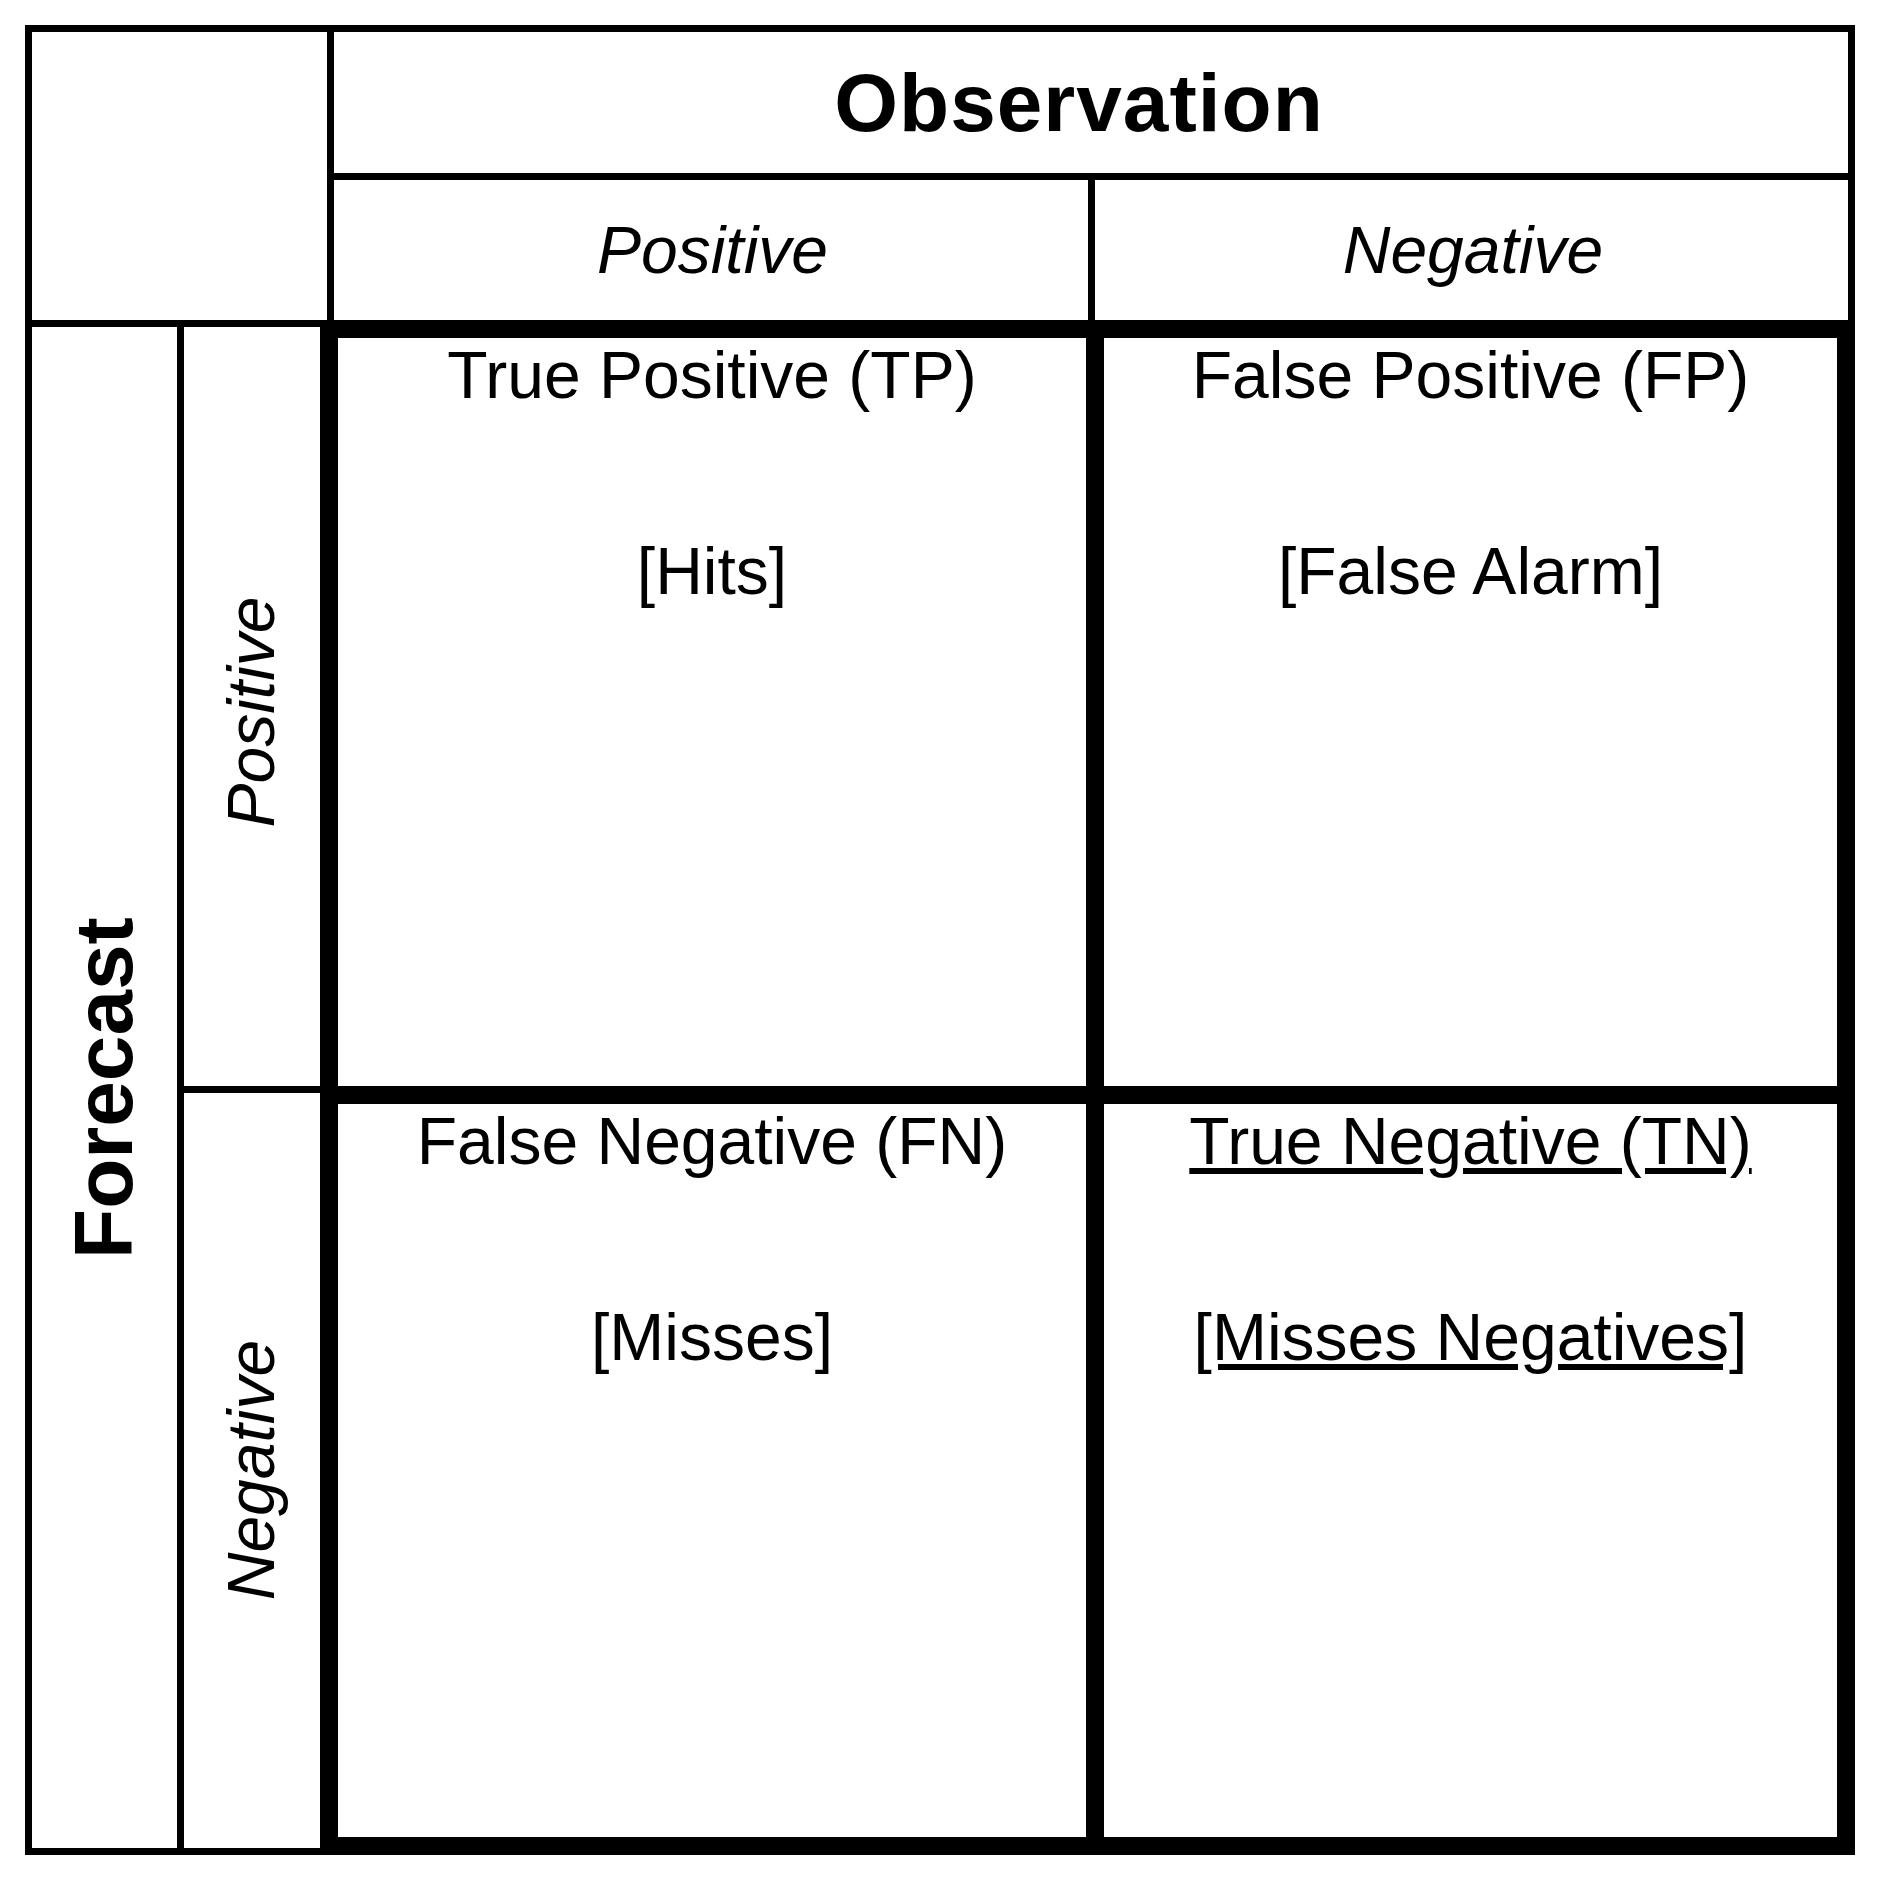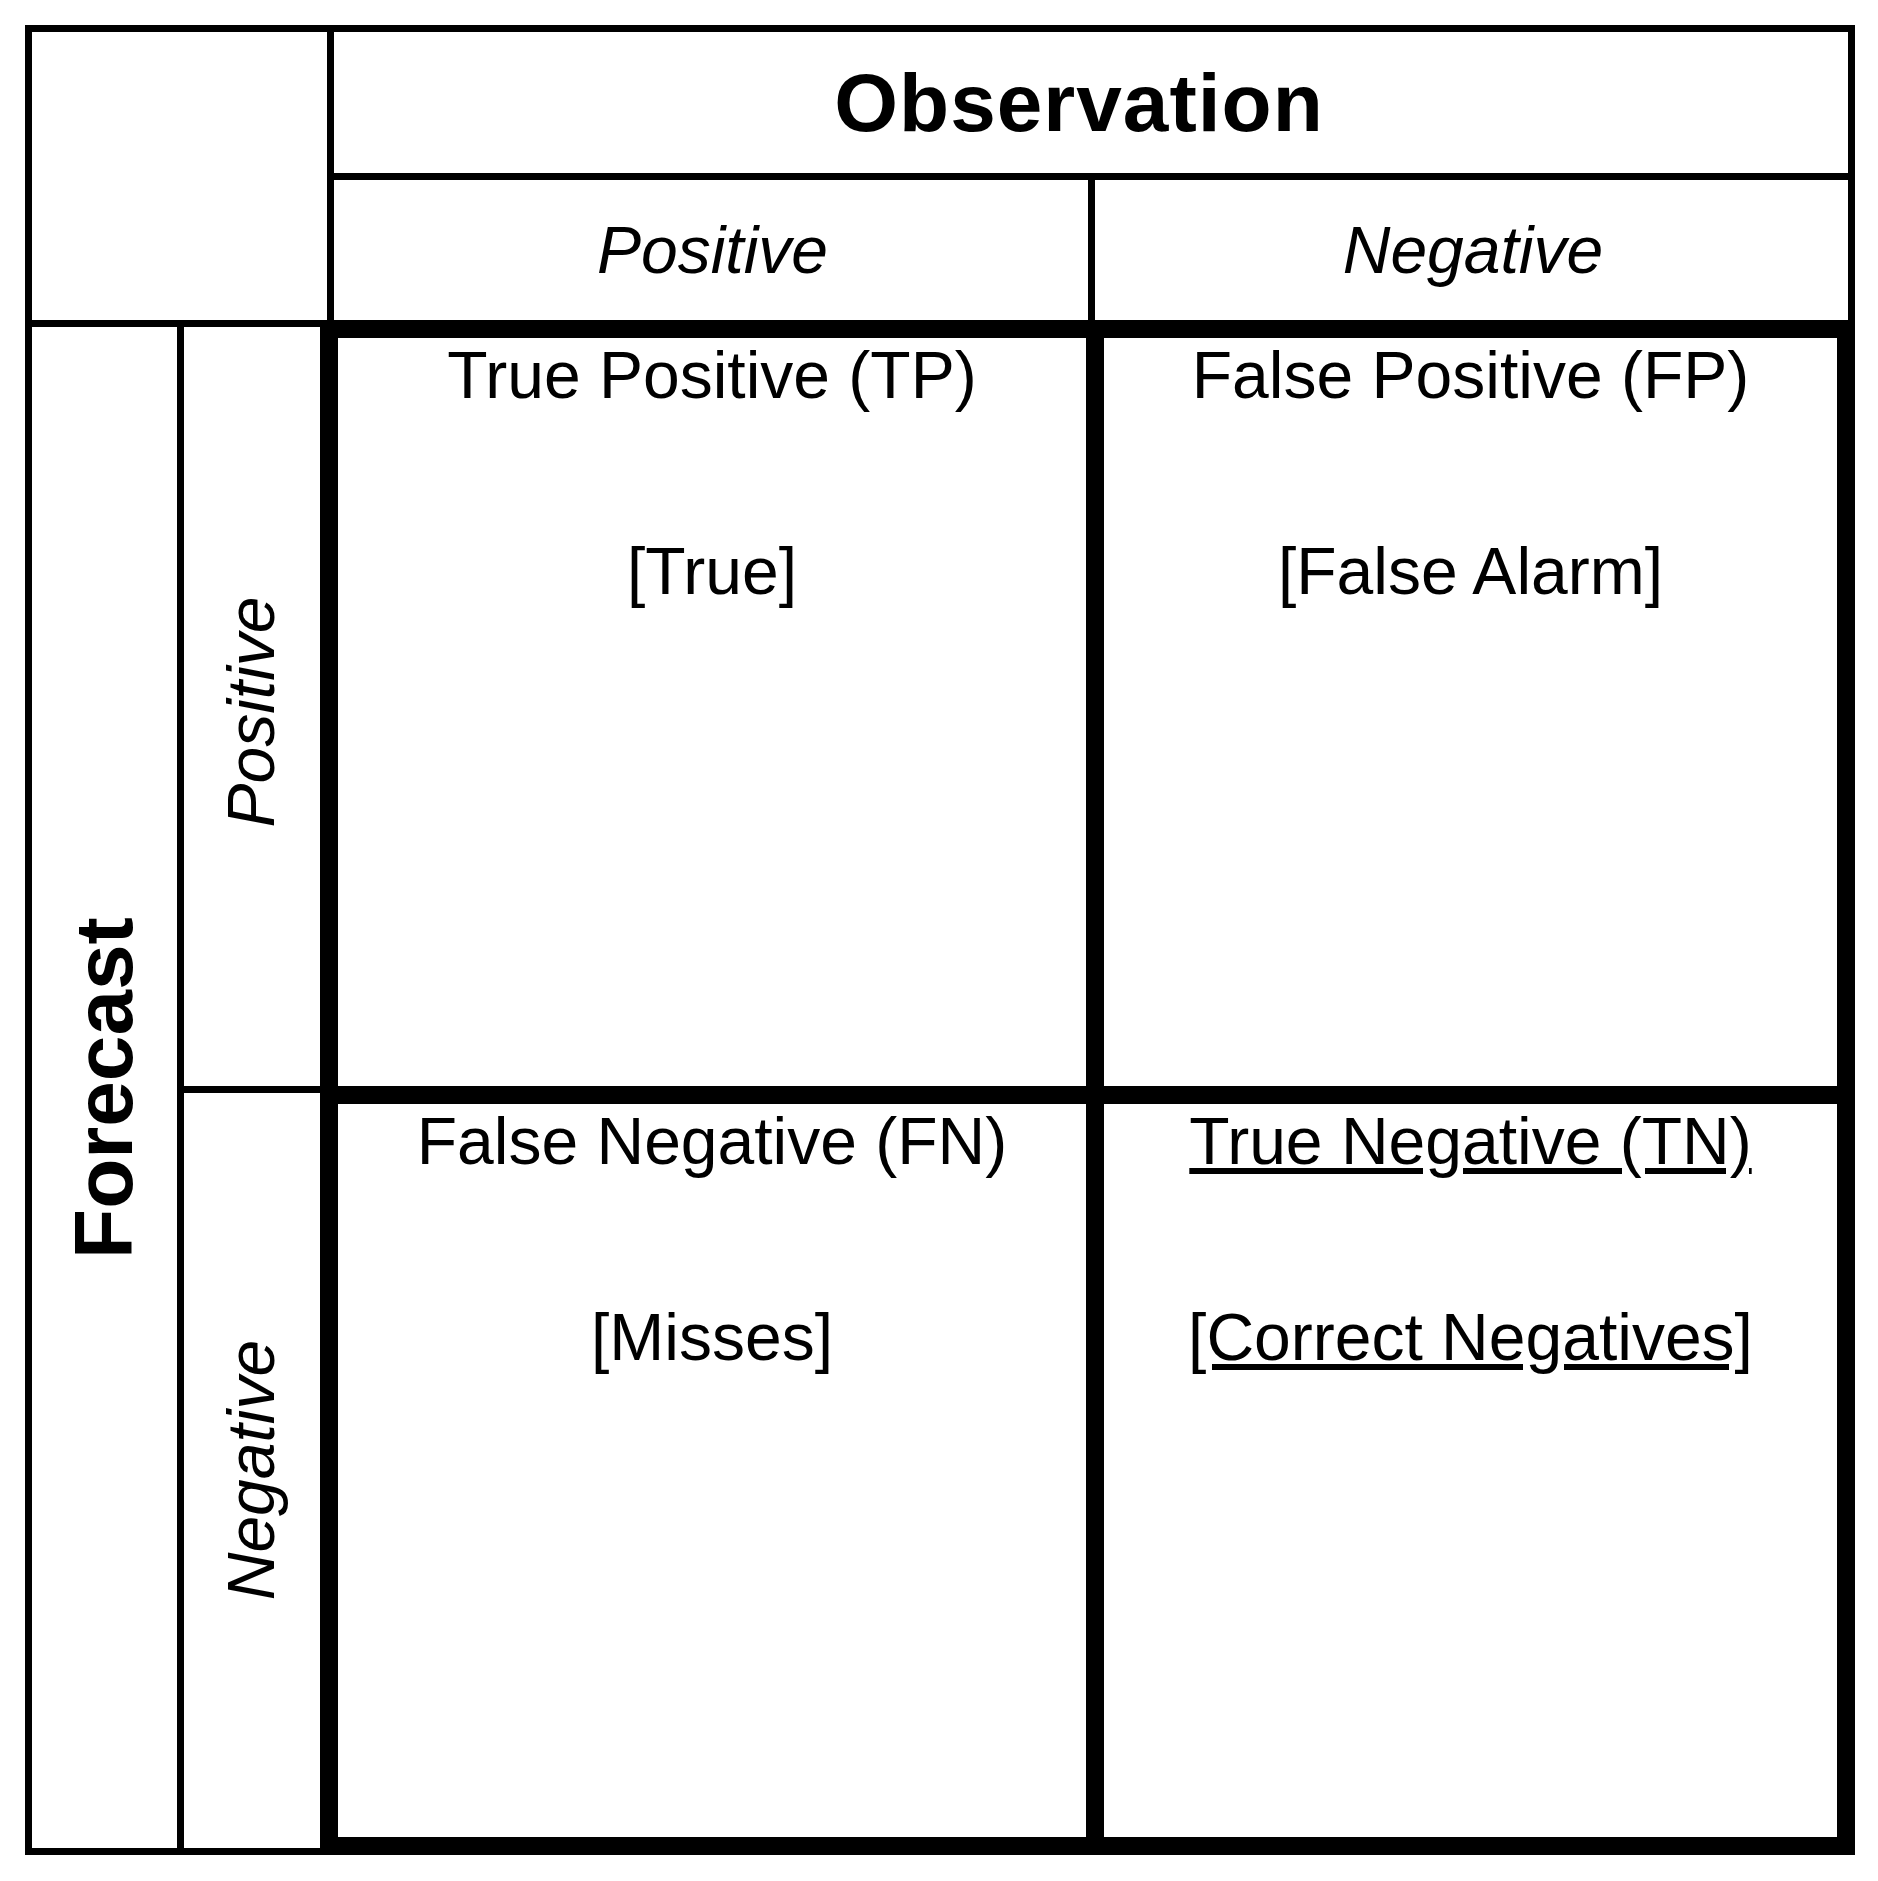--- a/index.html
+++ b/index.html
@@ -94,36 +94,36 @@
 
   <div class="vwrap" style="left:251px; top:712px;">
     <span class="cat-label">Positive</span>
   </div>
   <div class="vwrap" style="left:251px; top:1470px;">
     <span class="cat-label">Negative</span>
   </div>
 
   <div class="cell" style="left:338px; top:338px; width:748px; height:748px;">
     <span class="cell-line">True Positive (TP)</span>
-    <span class="cell-line">[True]</span>
+    <span class="cell-line">[Hits]</span>
   </div>
 
   <div class="cell" style="left:1104px; top:338px; width:733px; height:748px;">
     <span class="cell-line">False Positive (FP)</span>
     <span class="cell-line">[False Alarm]</span>
   </div>
 
   <div class="cell" style="left:338px; top:1104px; width:748px; height:733px;">
     <span class="cell-line">False Negative (FN)</span>
     <span class="cell-line">[Misses]</span>
   </div>
 
   <div class="cell" style="left:1104px; top:1104px; width:733px; height:733px;text-decoration:underline;">
     <span class="cell-line">True Negative (TN)</span>
-    <span class="cell-line">[Correct Negatives]</span>
+    <span class="cell-line">[Misses Negatives]</span>
   </div>
 
   <div class="line" style="left:25px; top:25px; width:1830px; height:7px;"></div>
   <div class="line" style="left:25px; top:25px; width:7px; height:1830px;"></div>
   <div class="line" style="left:1848px; top:25px; width:7px; height:298px;"></div>
   <div class="line" style="left:25px; top:1848px; width:302px; height:7px;"></div>
 
   <div class="line" style="left:327px; top:25px; width:7px; height:298px;"></div>
   <div class="line" style="left:25px; top:320px; width:302px; height:7px;"></div>
   <div class="line" style="left:327px; top:173px; width:1528px; height:7px;"></div>

